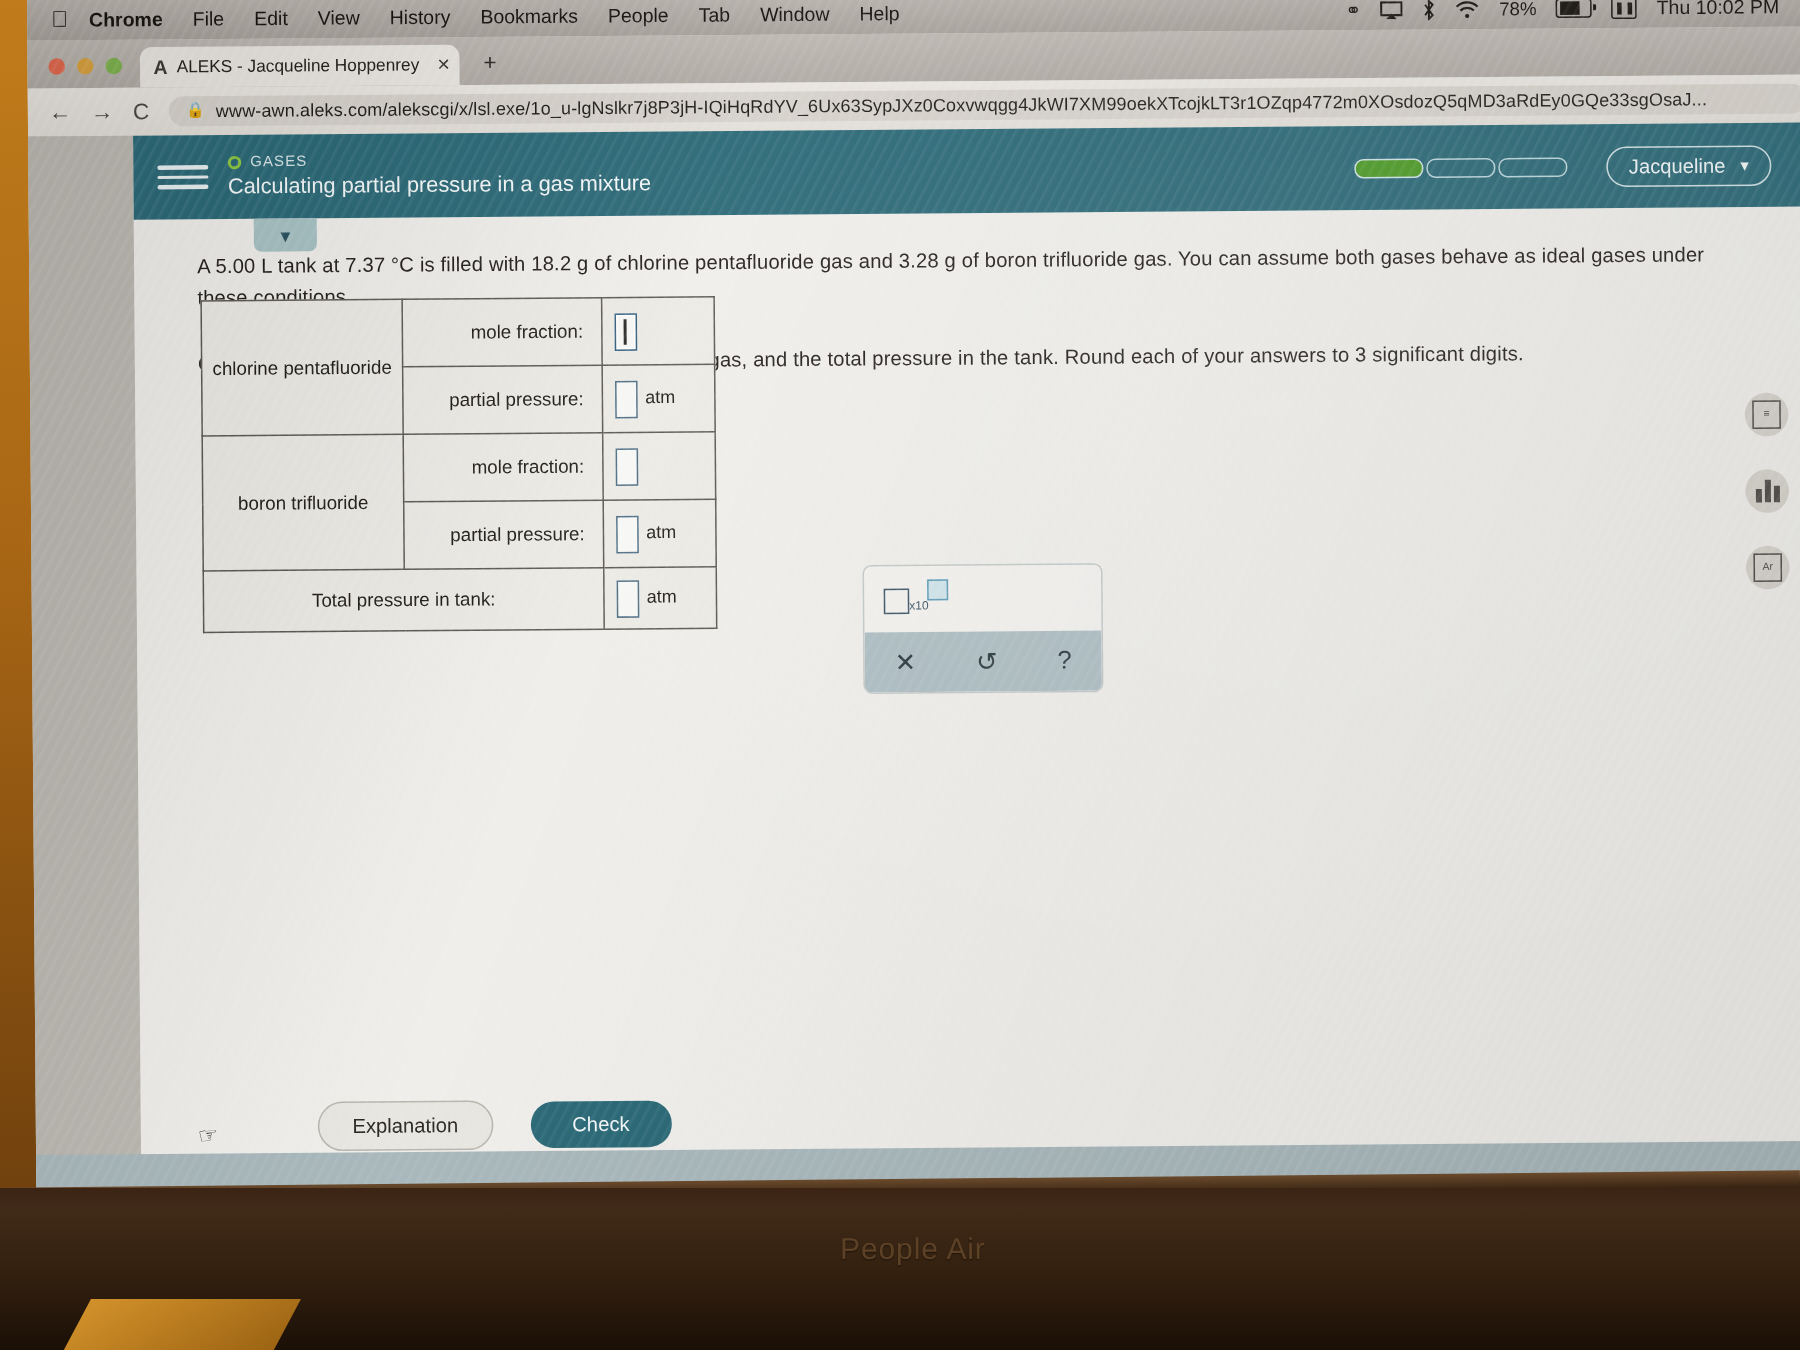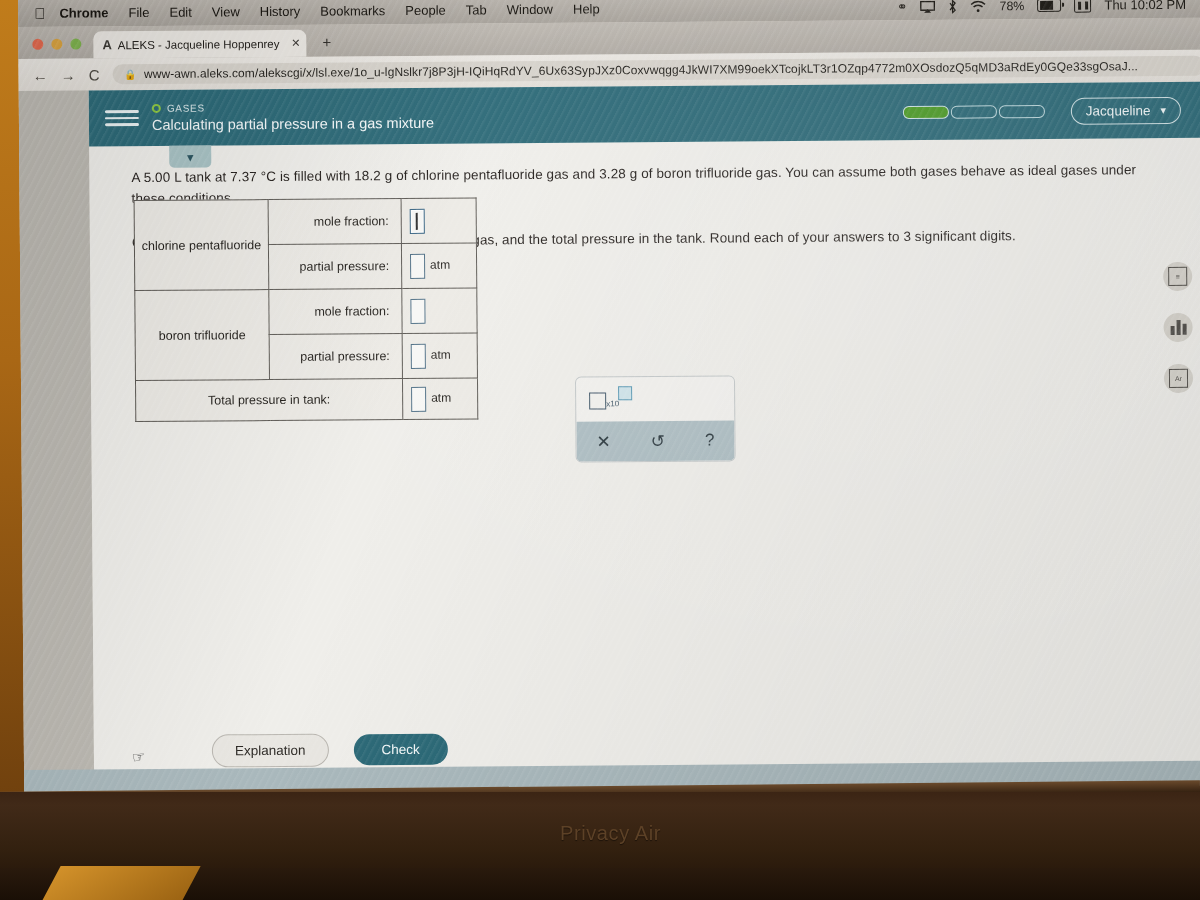--- a/index.html
+++ b/index.html
@@ -451,16 +451,16 @@
       </div>
     </div>
 
     <div class="gutter-bottom"></div>
   </div>
 
   <div class="cursorhand">☞</div>
 
   <div class="bezel-top-edge"></div>
   <div class="bezel"></div>
-  <div class="macbook-label">Privacy Air</div>
+  <div class="macbook-label">People Air</div>
   <div class="desk-bottom-strip"></div>
   <div class="desk-wedge"></div>
 </div>
 
 </body></html>

